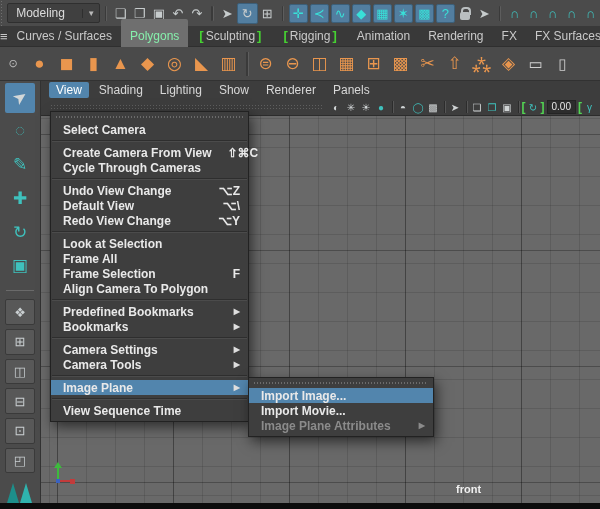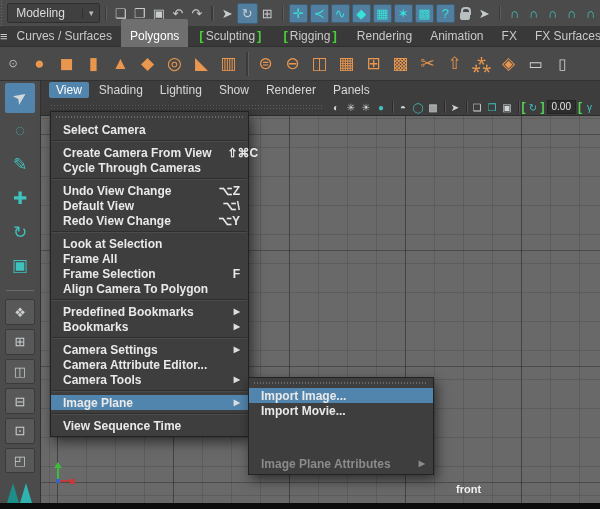--- a/index.html
+++ b/index.html
@@ -26,21 +26,21 @@
   .lock{width:10px;height:8px;background:#b9bec0;border-radius:2px;position:relative;margin-top:5px;}
   .lock:before{content:"";position:absolute;left:1px;top:-5px;width:6px;height:6px;border:2px solid #b9bec0;
                border-bottom:none;border-radius:4px 4px 0 0;}
 
   
   .tabrow{position:absolute;left:0;top:26px;width:600px;height:20px;background:#393939;
           display:flex;align-items:center;border-bottom:1px solid #2f2f2f;}
   .hamb{width:26px;text-align:center;color:#c7c7c7;font-size:13px;}
   .tab{padding:8px 9px;font-size:12px;color:#c9c9c9;height:20px;line-height:20px;white-space:nowrap;
        display:flex;align-items:center;}
-  .tab.active{background:#6f6f6f;color:#ffffff;border-radius:2px;height:18px;line-height:18px;}
+  .tab.active{background:#6f6f6f;color:#86efac;border-radius:2px;height:18px;line-height:18px;}
   .tab .bk{color:#46d232;font-weight:bold;font-size:13px;padding:0 2px;}
 
   
   .shelfrow{position:absolute;left:0;top:47px;width:600px;height:33px;background:#4a4a4a;
             display:flex;align-items:center;border-bottom:1px solid #323232;}
   .gearbtn{width:26px;text-align:center;color:#bdbdbd;font-size:11px;}
   .shelficon{width:27px;height:27px;display:flex;align-items:center;justify-content:center;
              color:#e9964e;font-size:17px;flex:0 0 auto;}
   .shelficon.outline{color:#cfcfcf;font-size:15px;}
   .shelfsep{width:2px;height:24px;background:#3a3a3a;box-shadow:1px 0 0 #5d5d5d;margin:0 4px;}
@@ -100,21 +100,21 @@
   
   .menu{position:absolute;background:#3e3e3e;border:1px solid #222;box-shadow:3px 5px 12px rgba(0,0,0,.55);
         z-index:30;padding-bottom:3px;}
   .tearoff{height:2px;margin:4px 5px 4px;background-image:repeating-linear-gradient(90deg,#6b6b6b 0 1px,transparent 1px 3px);}
   .mi{display:flex;align-items:center;height:15px;padding:0 8px 0 12px;font-size:12px;font-weight:600;
       color:#e9e9e9;white-space:nowrap;}
   .mi .lab{flex:1;}
   .mi .sc{margin-left:16px;color:#e9e9e9;}
   .mi .arr{margin-left:10px;font-size:8px;color:#dedede;}
   .mi.highlighted{background:#5285ad;}
-  .mi.disabled{color:#8b8b8b;margin-top:38px;}
+  .mi.disabled{color:#8b8b8b;}
   .mi.disabled .arr{color:#8b8b8b;}
   .msep{height:1px;background:#2e2e2e;border-bottom:1px solid #4b4b4b;margin:3px 1px;}
   #viewMenu{left:50px;top:111px;width:197px;}
   #imagePlaneMenu{left:248px;top:377px;width:184px;}
 </style>
 </head>
 <body>
 
 <div id="app">
 
@@ -216,26 +216,26 @@
         <span class="lab">Sculpting</span>
         <span class="bk">]</span>
       </div>
       <div class="tab">
         <span class="bk">[</span>
         <span class="lab">Rigging</span>
         <span class="bk">]</span>
       </div>
       <div class="tab">
 
+        <span class="lab">Animation</span>
+
+      </div>
+      <div class="tab">
+
         <span class="lab">Rendering</span>
-
-      </div>
-      <div class="tab">
-
-        <span class="lab">Animation</span>
 
       </div>
       <div class="tab">
 
         <span class="lab">FX</span>
 
       </div>
       <div class="tab">
 
         <span class="lab">FX Surfaces</span>
@@ -486,24 +486,20 @@
 
         <span class="arr">▶</span>
       </div>
       <div class="msep"></div>
       <div class="mi">
         <span class="lab">Camera Settings</span>
 
         <span class="arr">▶</span>
       </div>
       <div class="mi">
-        <span class="lab">Camera Attribute Editor...</span>
-
-      </div>
-      <div class="mi">
         <span class="lab">Camera Tools</span>
 
         <span class="arr">▶</span>
       </div>
       <div class="msep"></div>
       <div class="mi highlighted">
         <span class="lab">Image Plane</span>
 
         <span class="arr">▶</span>
       </div>

